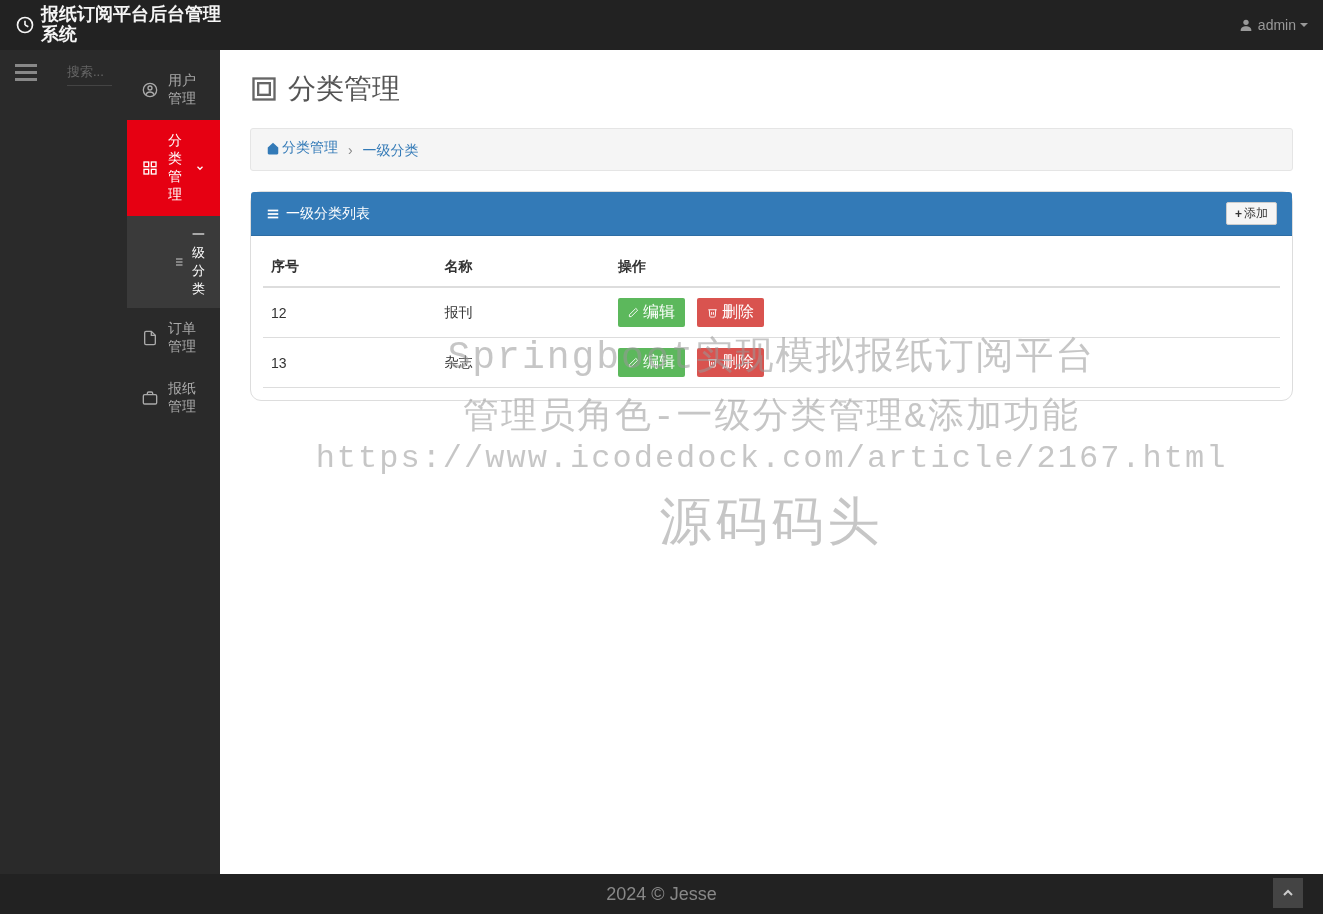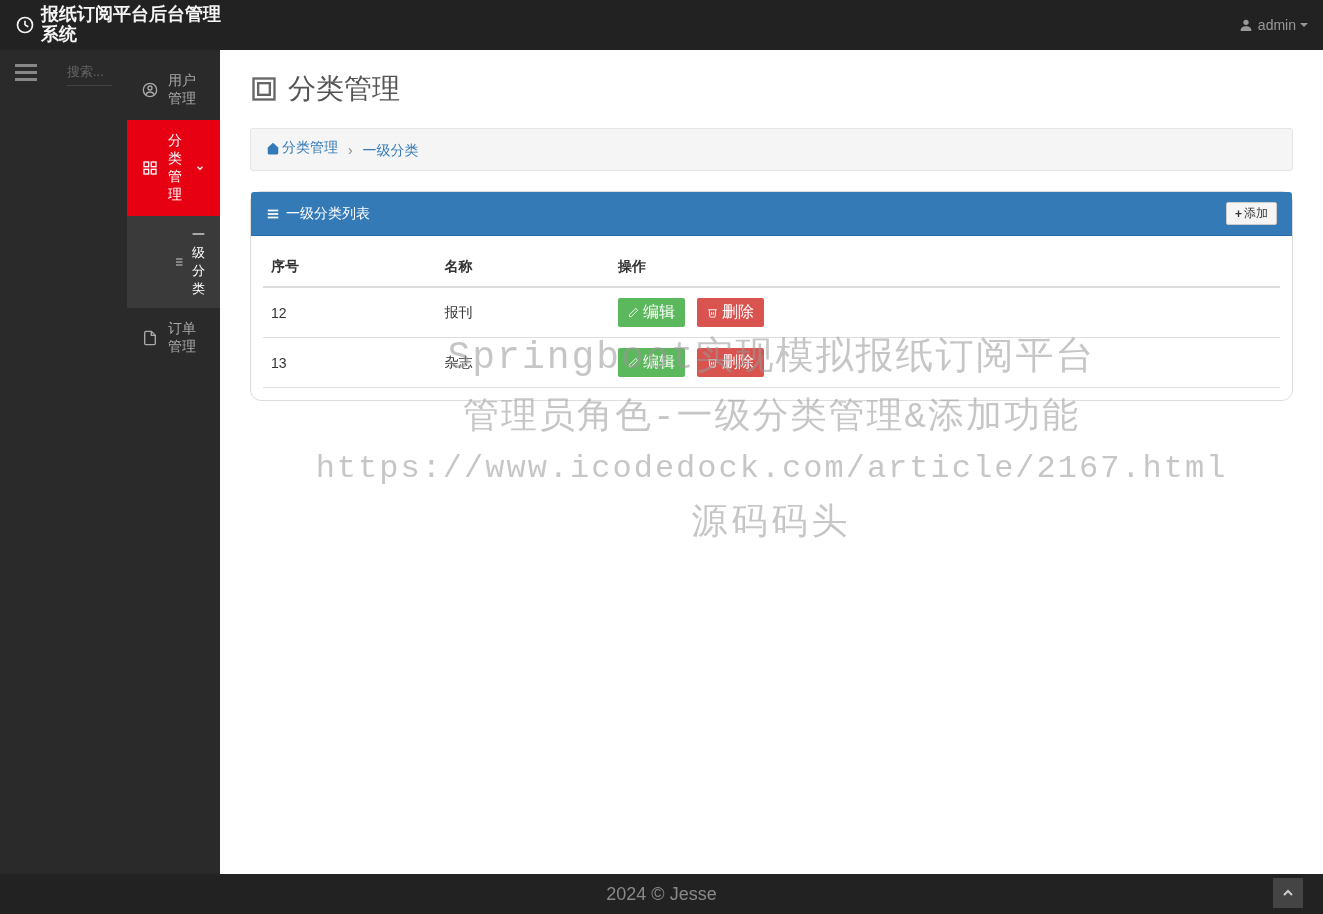--- a/index.html
+++ b/index.html
@@ -63,22 +63,22 @@
 .btn { display:inline-flex; align-items:center; padding:4px 10px; border-radius:2px; color:#fff; font-size:16px; cursor:pointer; border:none; margin-right:8px; }
 .btn svg { margin-right:4px; }
 .btn-edit { background:#5cb85c; }
 .btn-delete { background:#d9534f; }
 
 
 .watermark { position:absolute; inset:0; pointer-events:none; display:flex; flex-direction:column; align-items:center; justify-content:flex-start; padding-top:280px; }
 .watermark .wm { color:#999; opacity:0.55; font-family:"SimSun","Courier New",monospace; }
 .wm1 { font-size:38px; letter-spacing:2px; }
 .wm2 { font-size:36px; letter-spacing:2px; margin-top:10px; }
-.wm3 { font-size:32px; letter-spacing:2px; font-family:"Courier New",monospace; margin-top:10px; }
-.wm4 { font-size:36px; letter-spacing:4px; margin-top:10px; font-weight:normal; }
+.wm3 { font-size:32px; letter-spacing:2px; font-family:"Courier New",monospace; }
+.wm4 { font-size:52px; letter-spacing:4px; margin-top:10px; font-weight:normal; }
 
 
 .footer { background:#222; color:#888; text-align:center; height:40px; line-height:40px; font-size:18px; position:relative; }
 .scroll-top { position:absolute; right:20px; top:4px; width:30px; height:30px; background:#444; display:flex; align-items:center; justify-content:center; cursor:pointer; }
 </style>
 </head>
 <body>
 
 <div class="navbar">
   <div class="brand">
@@ -162,20 +162,31 @@
       </li>
       <li>
         <a>
           <span class="icon">
             <svg width="16" height="16" viewBox="0 0 24 24" fill="none" stroke="#aaa" stroke-width="2">
                 <path d="M14 2H6a2 2 0 0 0-2 2v16a2 2 0 0 0 2 2h12a2 2 0 0 0 2-2V8z"></path>
                 <polyline points="14 2 14 8 20 8"></polyline>
               </svg>
           </span>
           <span>订单管理</span>
+        </a>
+      </li>
+      <li>
+        <a>
+          <span class="icon">
+            <svg width="16" height="16" viewBox="0 0 24 24" fill="none" stroke="#aaa" stroke-width="2">
+                <rect x="2" y="7" width="20" height="14" rx="2"></rect>
+                <path d="M16 7V5a2 2 0 0 0-2-2h-4a2 2 0 0 0-2 2v2"></path>
+              </svg>
+          </span>
+          <span>报纸管理</span>
         </a>
       </li>
     </ul>
   </div>
 
   <div class="content">
     <h1 class="page-title">
       <svg width="28" height="28" viewBox="0 0 24 24" fill="none" stroke="#666" stroke-width="2">
           <rect x="3" y="3" width="18" height="18"></rect>
           <rect x="7" y="7" width="10" height="10"></rect>

